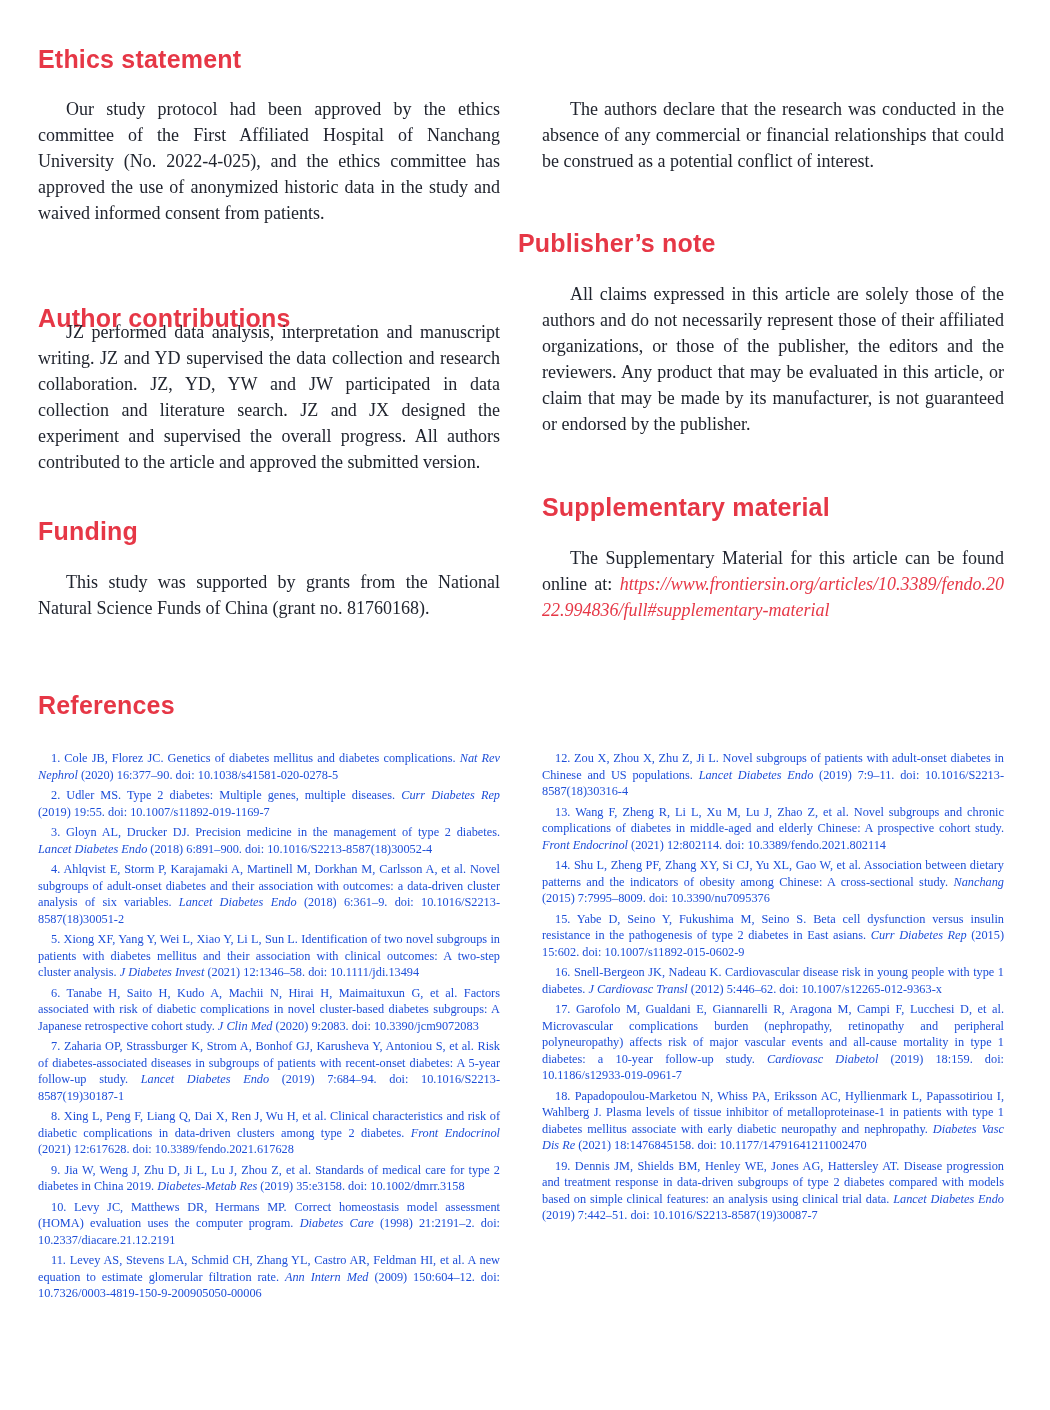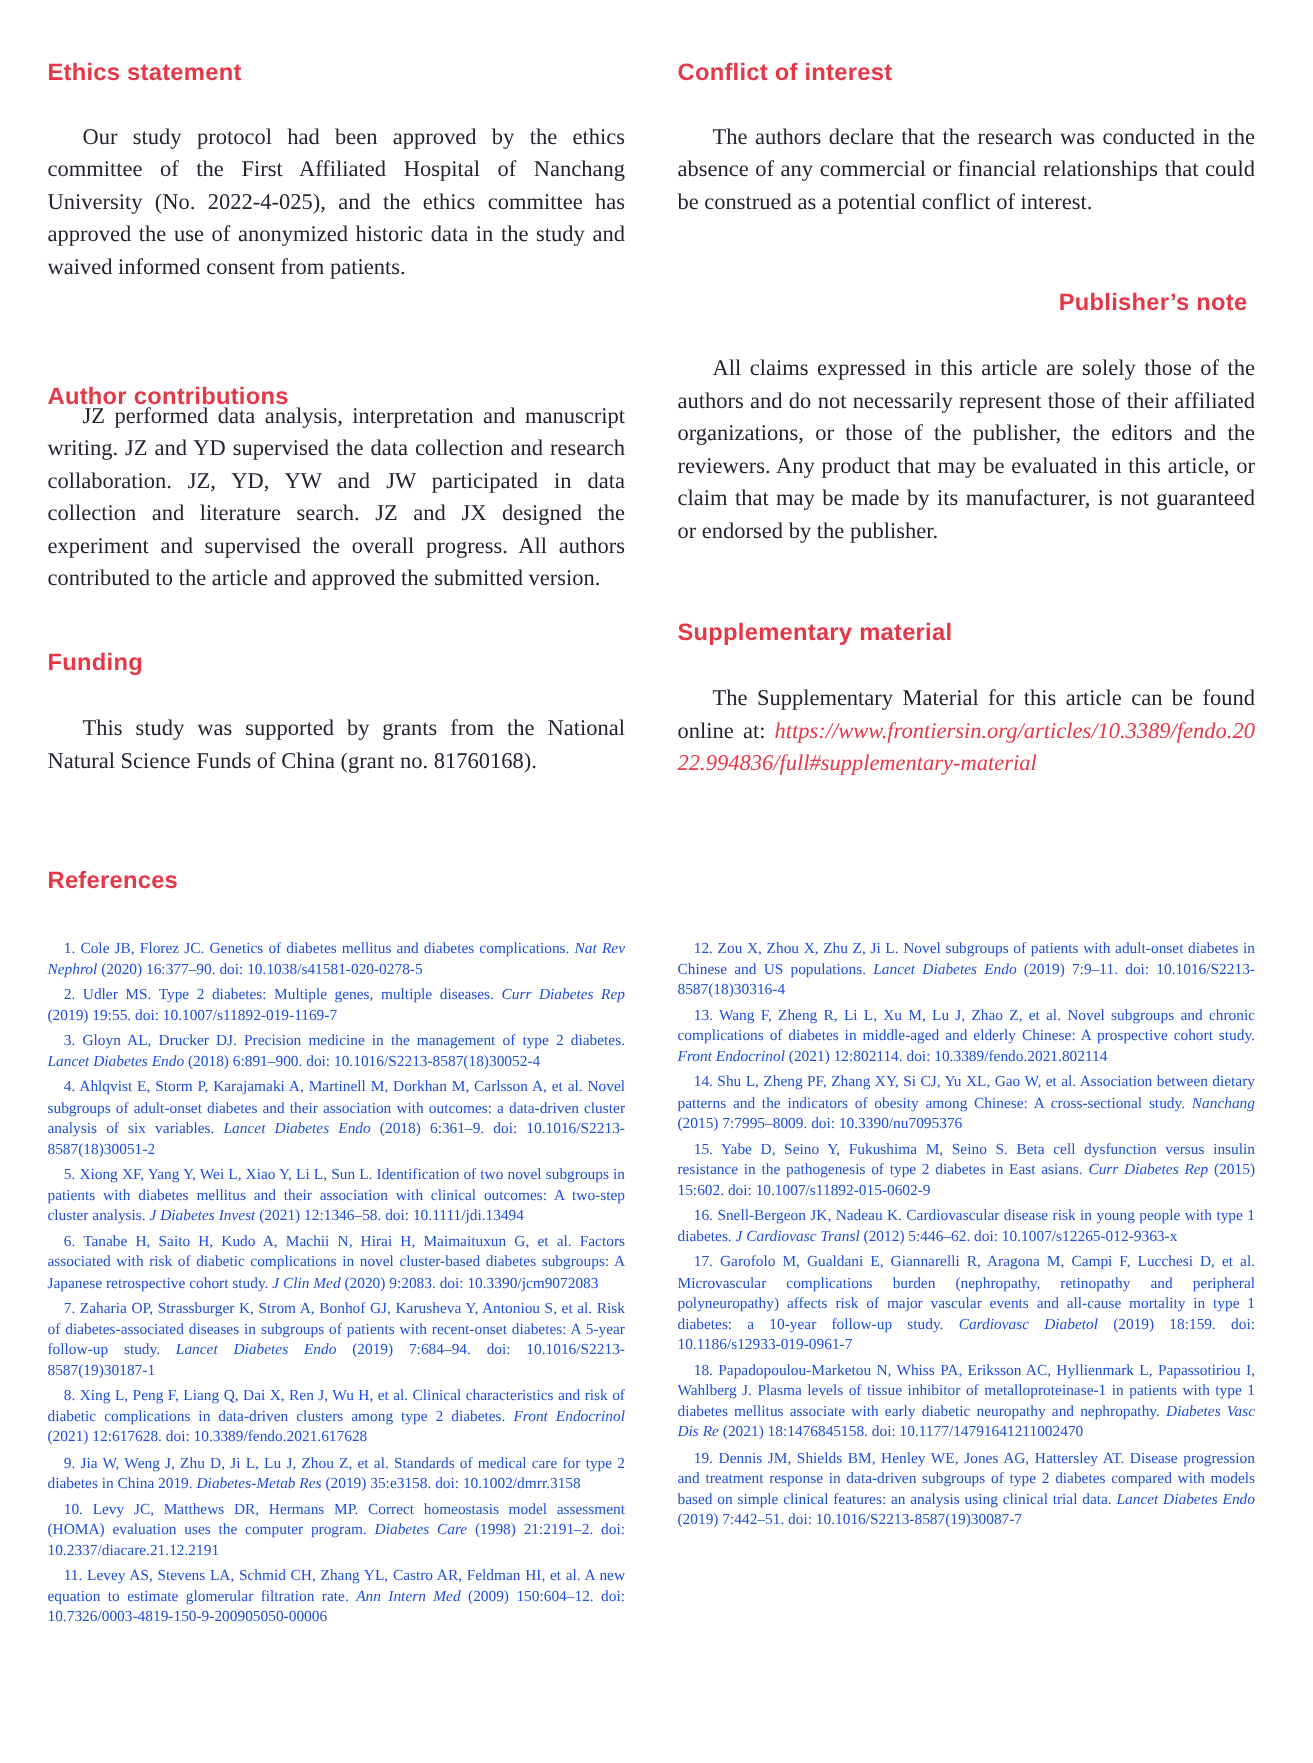--- a/index.html
+++ b/index.html
@@ -14,21 +14,21 @@
     position: relative;
     width: 1050px;
     height: 1410px;
     background: #ffffff;
   }
   .abs { position: absolute; }
   h2.sec-head {
     margin: 0;
     font-family: "Liberation Sans", sans-serif;
     font-weight: 600;
-    font-size: 19px;
+    font-size: 25px;
     line-height: 30px;
     letter-spacing: 0.2px;
     color: #e63746;
   }
   p.body-par {
     margin: 0;
     font-family: "Liberation Serif", serif;
     font-size: 18px;
     line-height: 26px;
     color: #20242e;
@@ -60,24 +60,23 @@
 
   <h2 class="sec-head abs col" style="left:38px; top:44px;">Ethics statement</h2>
   <p class="body-par abs col" style="left:38px; top:96px;">Our study protocol had been approved by the ethics committee of the First Affiliated Hospital of Nanchang University (No. 2022-4-025), and the ethics committee has approved the use of anonymized historic data in the study and waived informed consent from patients.</p>
 
   <h2 class="sec-head abs col" style="left:38px; top:266px;margin-top:37px;">Author contributions</h2>
   <p class="body-par abs col" style="left:38px; top:319px;">JZ performed data analysis, interpretation and manuscript writing. JZ and YD supervised the data collection and research collaboration. JZ, YD, YW and JW participated in data collection and literature search. JZ and JX designed the experiment and supervised the overall progress. All authors contributed to the article and approved the submitted version.</p>
 
   <h2 class="sec-head abs col" style="left:38px; top:516px;">Funding</h2>
   <p class="body-par abs col" style="left:38px; top:569px;">This study was supported by grants from the National Natural Science Funds of China (grant no. 81760168).</p>
 
-  <h2 class="sec-head abs col" style="left:542px; top:44px;">Conflict of interest</h2>
   <p class="body-par abs col" style="left:542px; top:96px;">The authors declare that the research was conducted in the absence of any commercial or financial relationships that could be construed as a potential conflict of interest.</p>
 
-  <h2 class="sec-head abs col" style="left:536px; top:228px;text-align:right;">Publisher’s note</h2>
+  <h2 class="sec-head abs col" style="left:518px; top:228px;">Publisher’s note</h2>
   <p class="body-par abs col" style="left:542px; top:281px;">All claims expressed in this article are solely those of the authors and do not necessarily represent those of their affiliated organizations, or those of the publisher, the editors and the reviewers. Any product that may be evaluated in this article, or claim that may be made by its manufacturer, is not guaranteed or endorsed by the publisher.</p>
 
   <h2 class="sec-head abs col" style="left:542px; top:492px;">Supplementary material</h2>
   <p class="body-par abs col" style="left:542px; top:545px;"><span>The Supplementary Material for this article can be found online at: </span><a class="supp-link" href="#">https://www.frontiersin.org/articles/10.3389/fendo.2022.994836/full#supplementary-material</a></p>
 
   <h2 class="sec-head abs" style="left:38px; top:690px;">References</h2>
 
   <div class="refs-col abs col" style="left:38px; top:750px;">
     <p class="ref"><span>1.  Cole JB, Florez JC. Genetics of diabetes mellitus and diabetes complications. </span><span class="jrnl">Nat Rev Nephrol</span><span> (2020) 16:377–90. doi: 10.1038/s41581-020-0278-5</span></p>
     <p class="ref"><span>2.  Udler MS. Type 2 diabetes: Multiple genes, multiple diseases. </span><span class="jrnl">Curr Diabetes Rep</span><span> (2019) 19:55. doi: 10.1007/s11892-019-1169-7</span></p>

